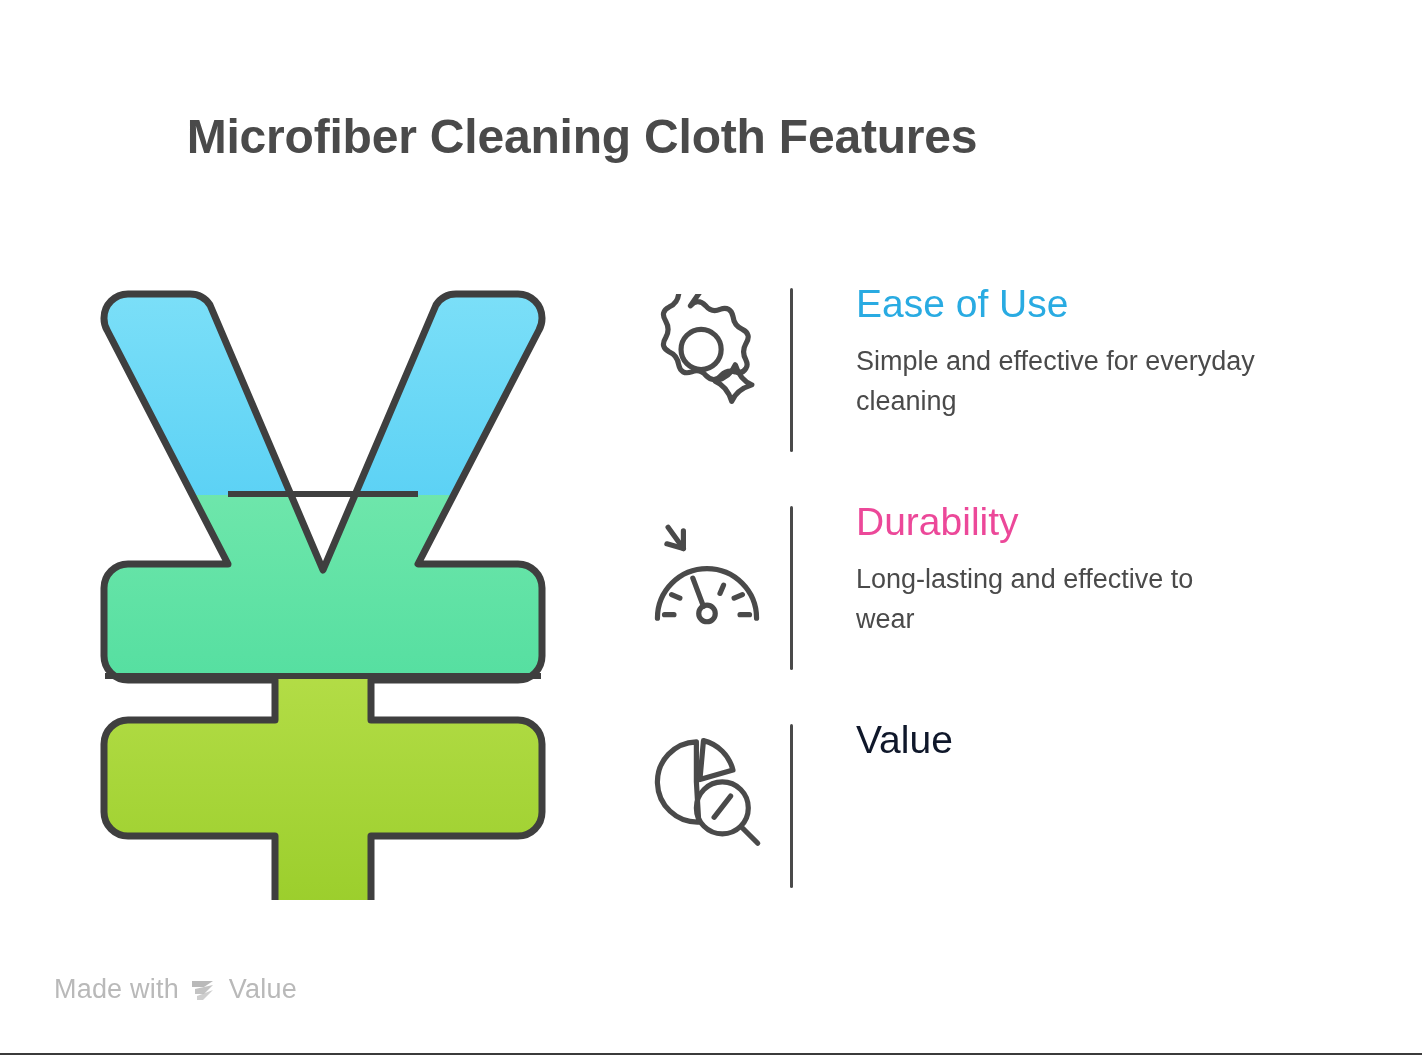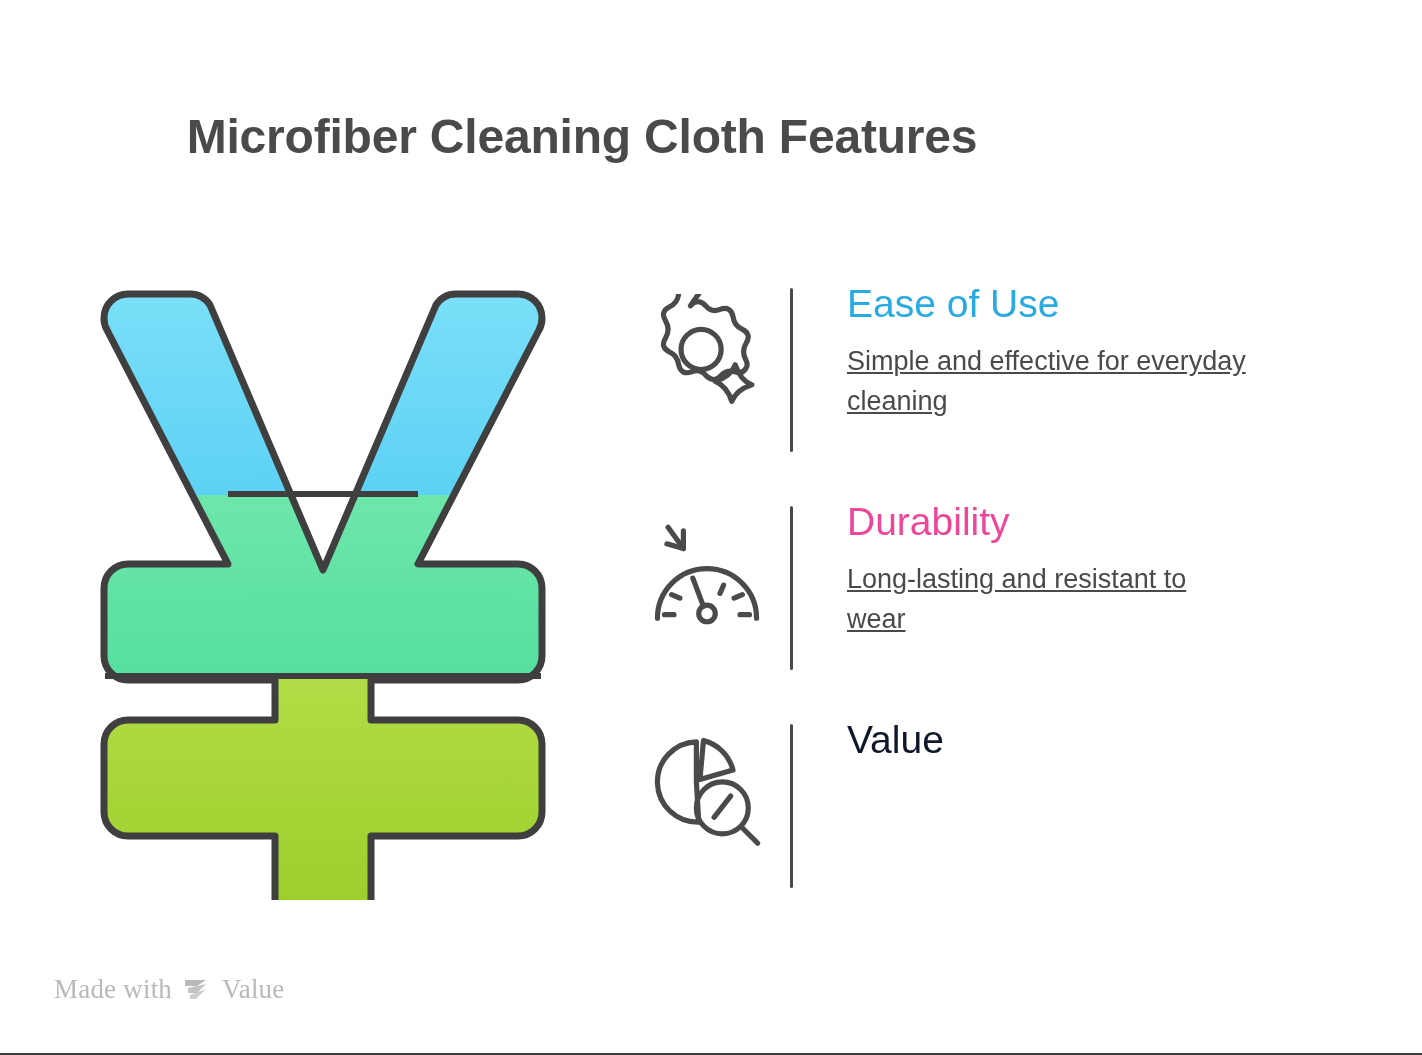--- a/index.html
+++ b/index.html
@@ -87,49 +87,48 @@
     background: #4a4a4a;
     border-radius: 2px;
     margin: 8px 0 8px 24px;
     align-self: stretch;
     max-height: 170px;
   }
   .feature-text {
     flex: 1 1 auto;
     padding-left: 54px;
     padding-top: 2px;
+    margin-left: 9px;
   }
   .feature-heading {
     font-size: 39px;
     line-height: 1.12;
     font-weight: normal;
     margin: 0 0 16px 0;
     white-space: nowrap;
   }
   .feature-desc {
     font-size: 27px;
     line-height: 1.48;
     color: #4a4a4a;
     margin: 0;
     max-width: 400px;
-    text-decoration: underline;
   }
 
   
   .watermark {
     position: absolute;
     left: 54px;
     bottom: 48px;
     display: flex;
-    align-items: flex-start;
+    align-items: flex-end;
     gap: 10px;
     color: #b9b9b9;
     font-size: 27px;
     letter-spacing: 0.2px;
-    font-family: Liberation Serif, serif;
   }
   .watermark-logo {
     width: 30px;
     height: 30px;
     display: block;
   }
 </style>
 </head>
 <body>
 
@@ -333,21 +332,21 @@
           <path d="M20 70 L27 73"></path>
           <path d="M14 87 L22 87"></path>
           <path d="M64 62 L61 69"></path>
           <path d="M80 70 L73 73"></path>
           <path d="M86 87 L78 87"></path>
         </svg>
       </div>
       <div class="feature-divider"></div>
       <div class="feature-text">
         <div class="feature-heading" style="color:#ec4899">Durability</div>
-        <div class="feature-desc">Long-lasting and resistant to wear</div>
+        <div class="feature-desc">Long-lasting and effective to wear</div>
       </div>
     </div>
 
     <div class="feature">
       <div class="feature-icon">
         <svg viewBox="0 0 100 100" xmlns="http://www.w3.org/2000/svg" fill="none" stroke="#4a4a4a" stroke-width="4.4" stroke-linecap="round" stroke-linejoin="round">
           <path d="M41 10 a34 34 0 1 0 2 68 L41 44 Z"></path>
           <path d="M47 9 a34 34 0 0 1 25 25 L44 42 Z"></path>
           <circle cx="63" cy="66" r="22"></circle>
           <path d="M56 74 L70 56"></path>

